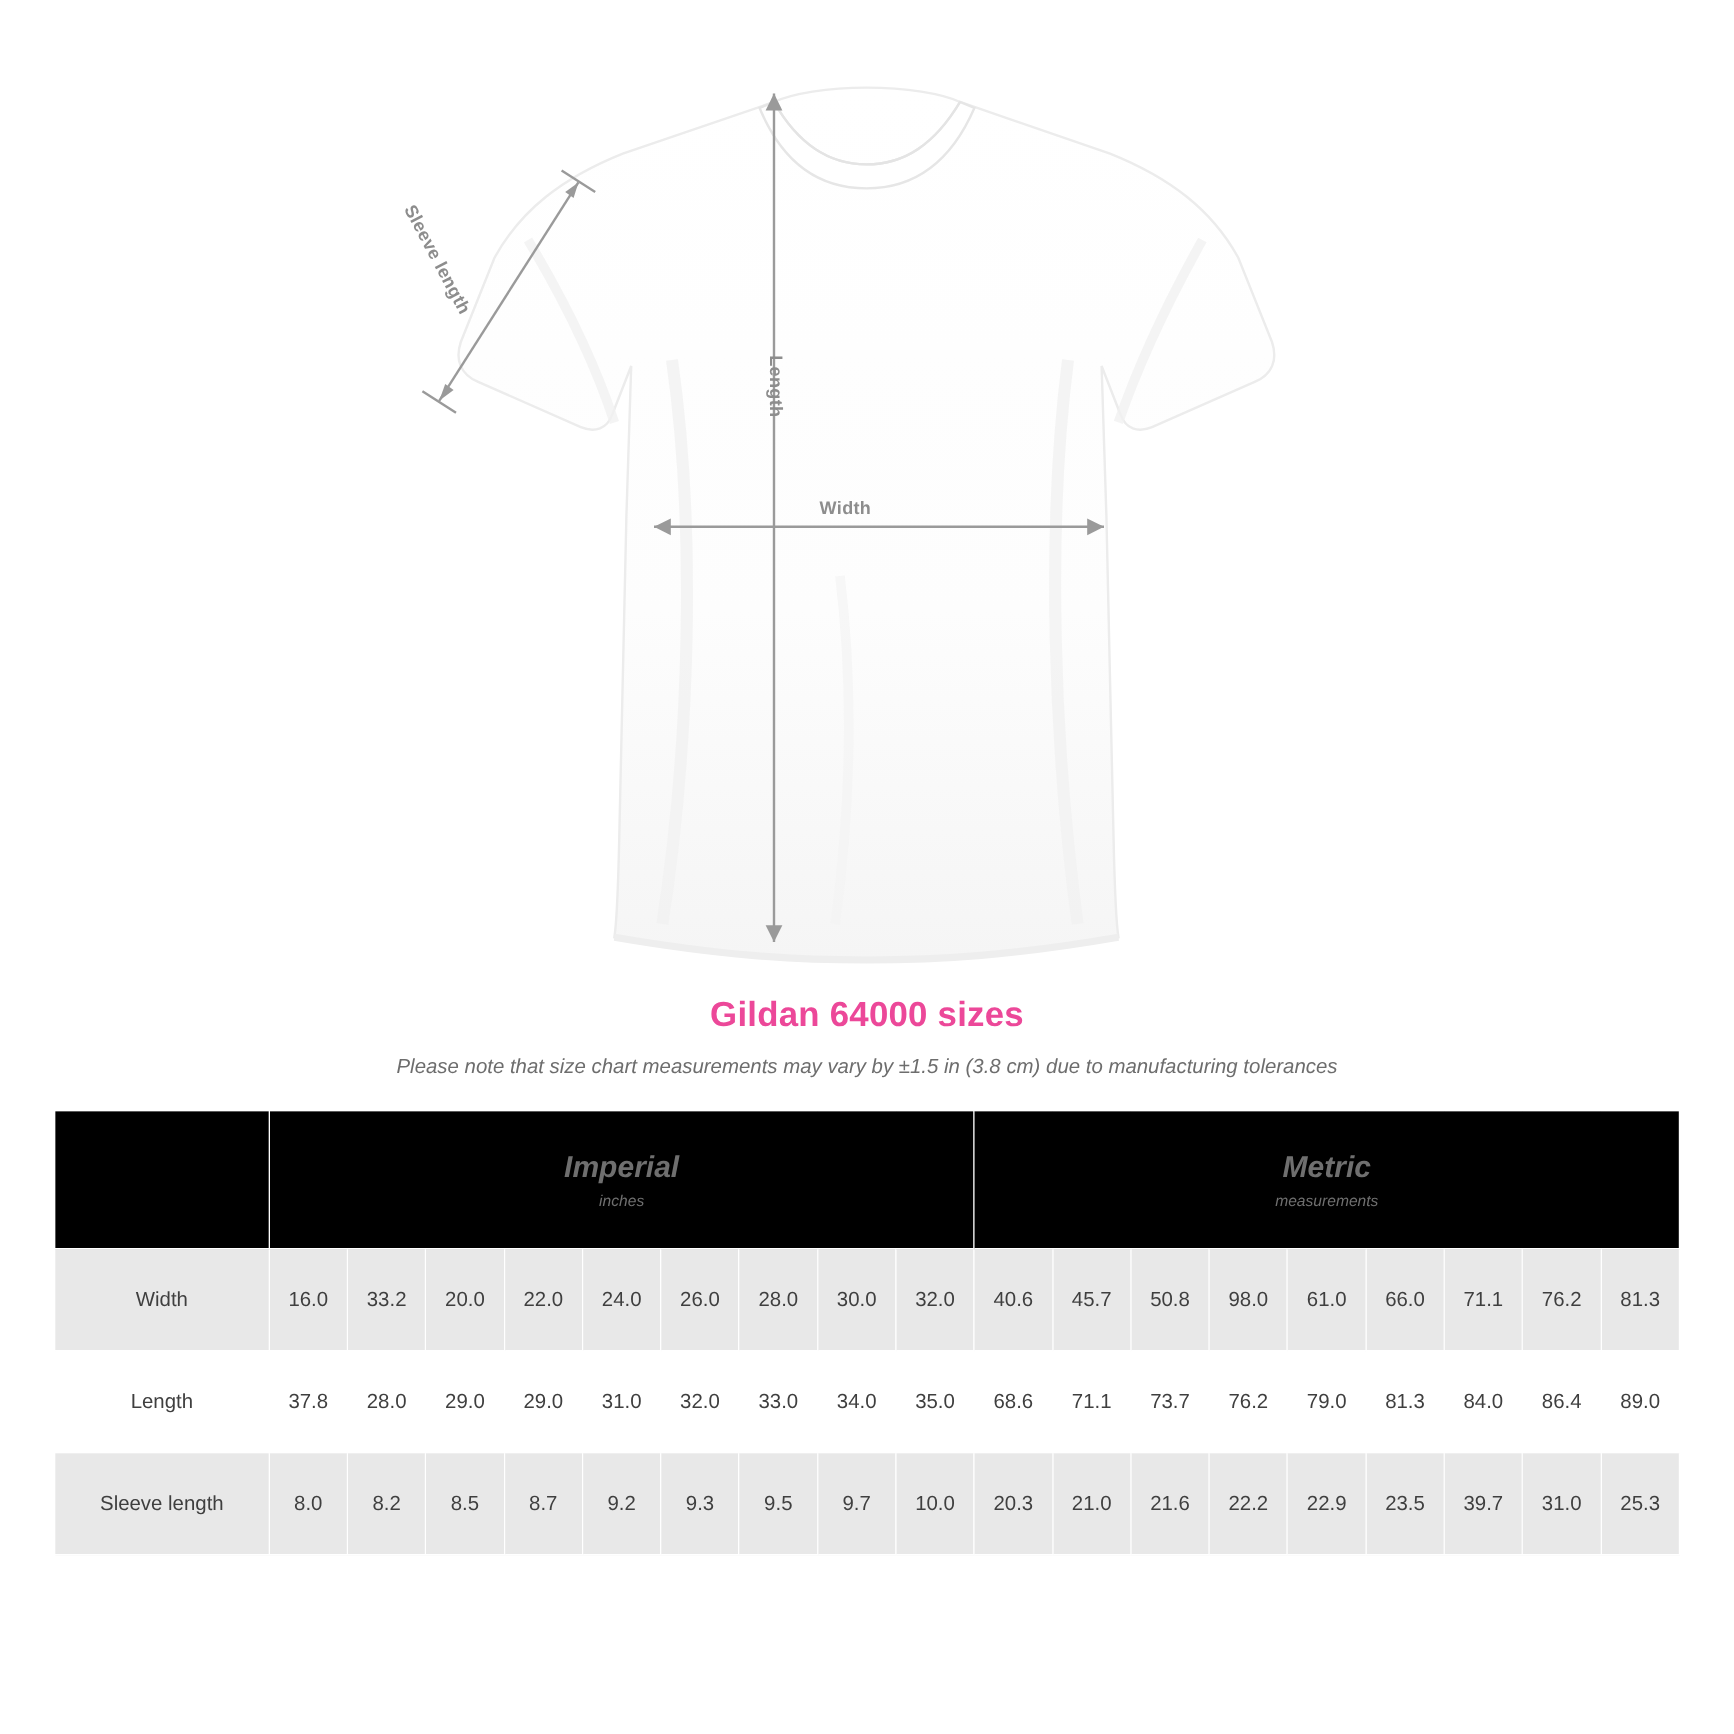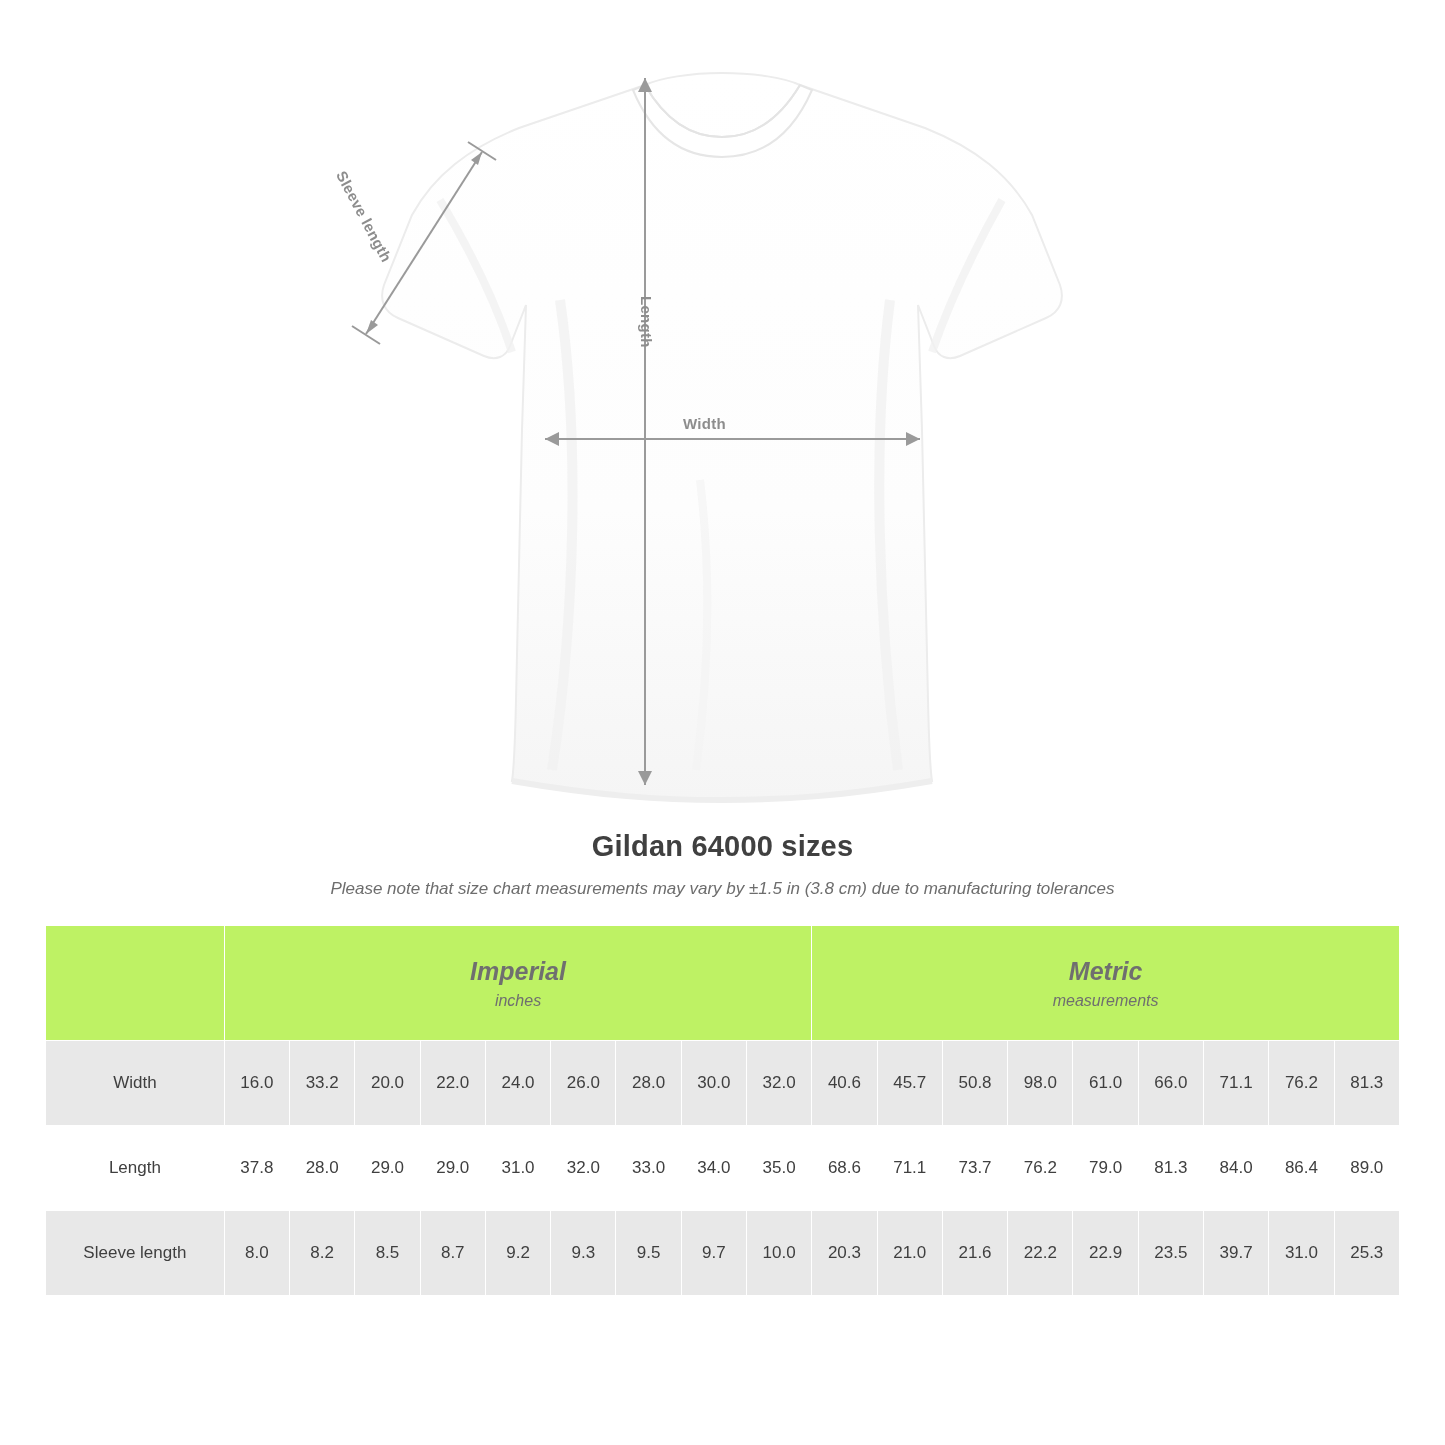--- a/index.html
+++ b/index.html
@@ -57,21 +57,21 @@
   }
 
   
   .title-block {
     text-align: center;
     margin-top: 10px;
   }
   .chart-title {
     font-size: 29px;
     font-weight: bold;
-    color: #404040;
+    color: #ec4899;
     margin: 0;
     letter-spacing: 0.2px;
   }
   .chart-note {
     font-size: 17px;
     font-style: italic;
     color: #6d6d6d;
     margin-top: 16px;
     text-align: center;
   }
@@ -87,32 +87,32 @@
   }
   table.size-table td, table.size-table th {
     border: 1px solid #ffffff;
     text-align: center;
     font-size: 17px;
     color: #3f3f3f;
     font-weight: normal;
   }
   .unit-head td {
     height: 112px;
-    background: #bef264;
+    background: #000000;
     vertical-align: middle;
   }
   .unit-title {
     font-size: 25px;
     font-weight: bold;
     font-style: italic;
     color: #6f6f6f;
     line-height: 1.25;
   }
   .unit-sub {
-    font-size: 16px;
+    font-size: 13px;
     font-style: italic;
     color: #6f6f6f;
     margin-top: 4px;
   }
   .row-head td {
     height: 82px;
     background: #ffffff;
     font-weight: bold;
     font-size: 18px;
   }

